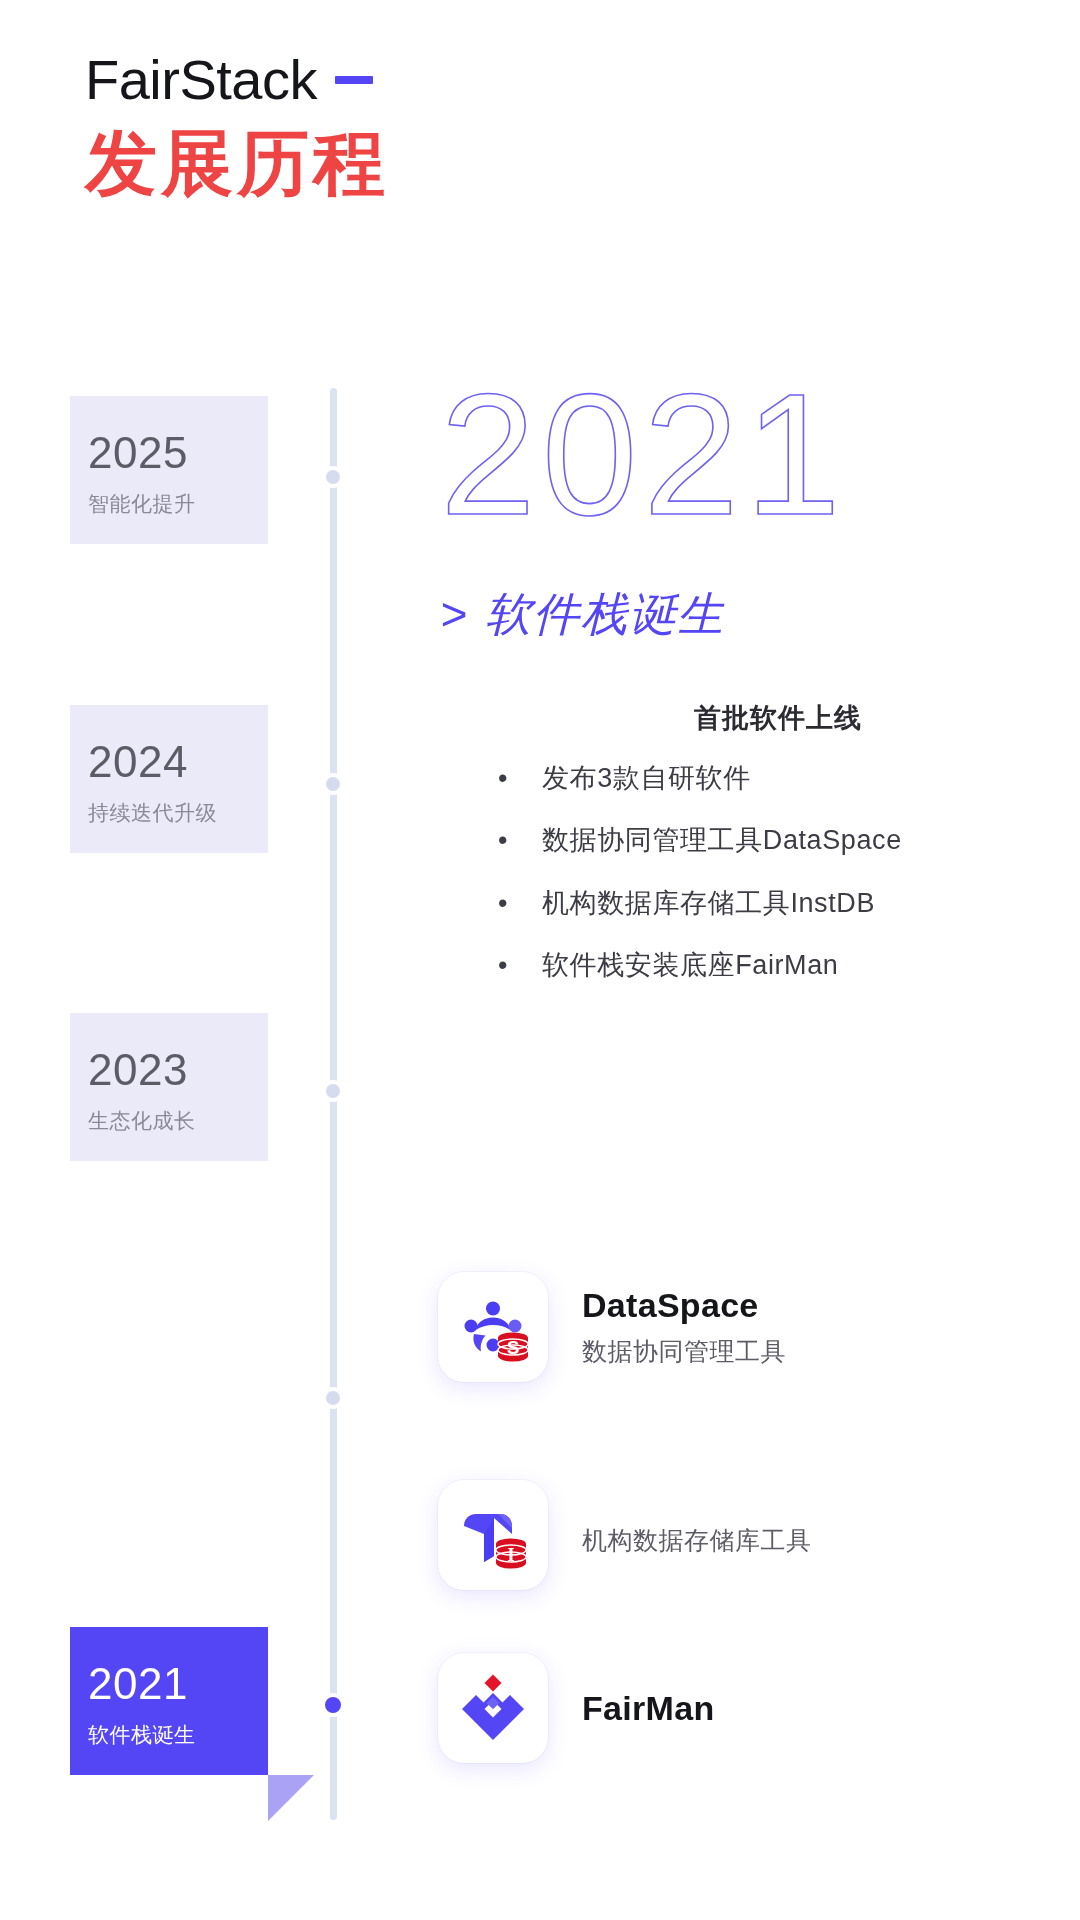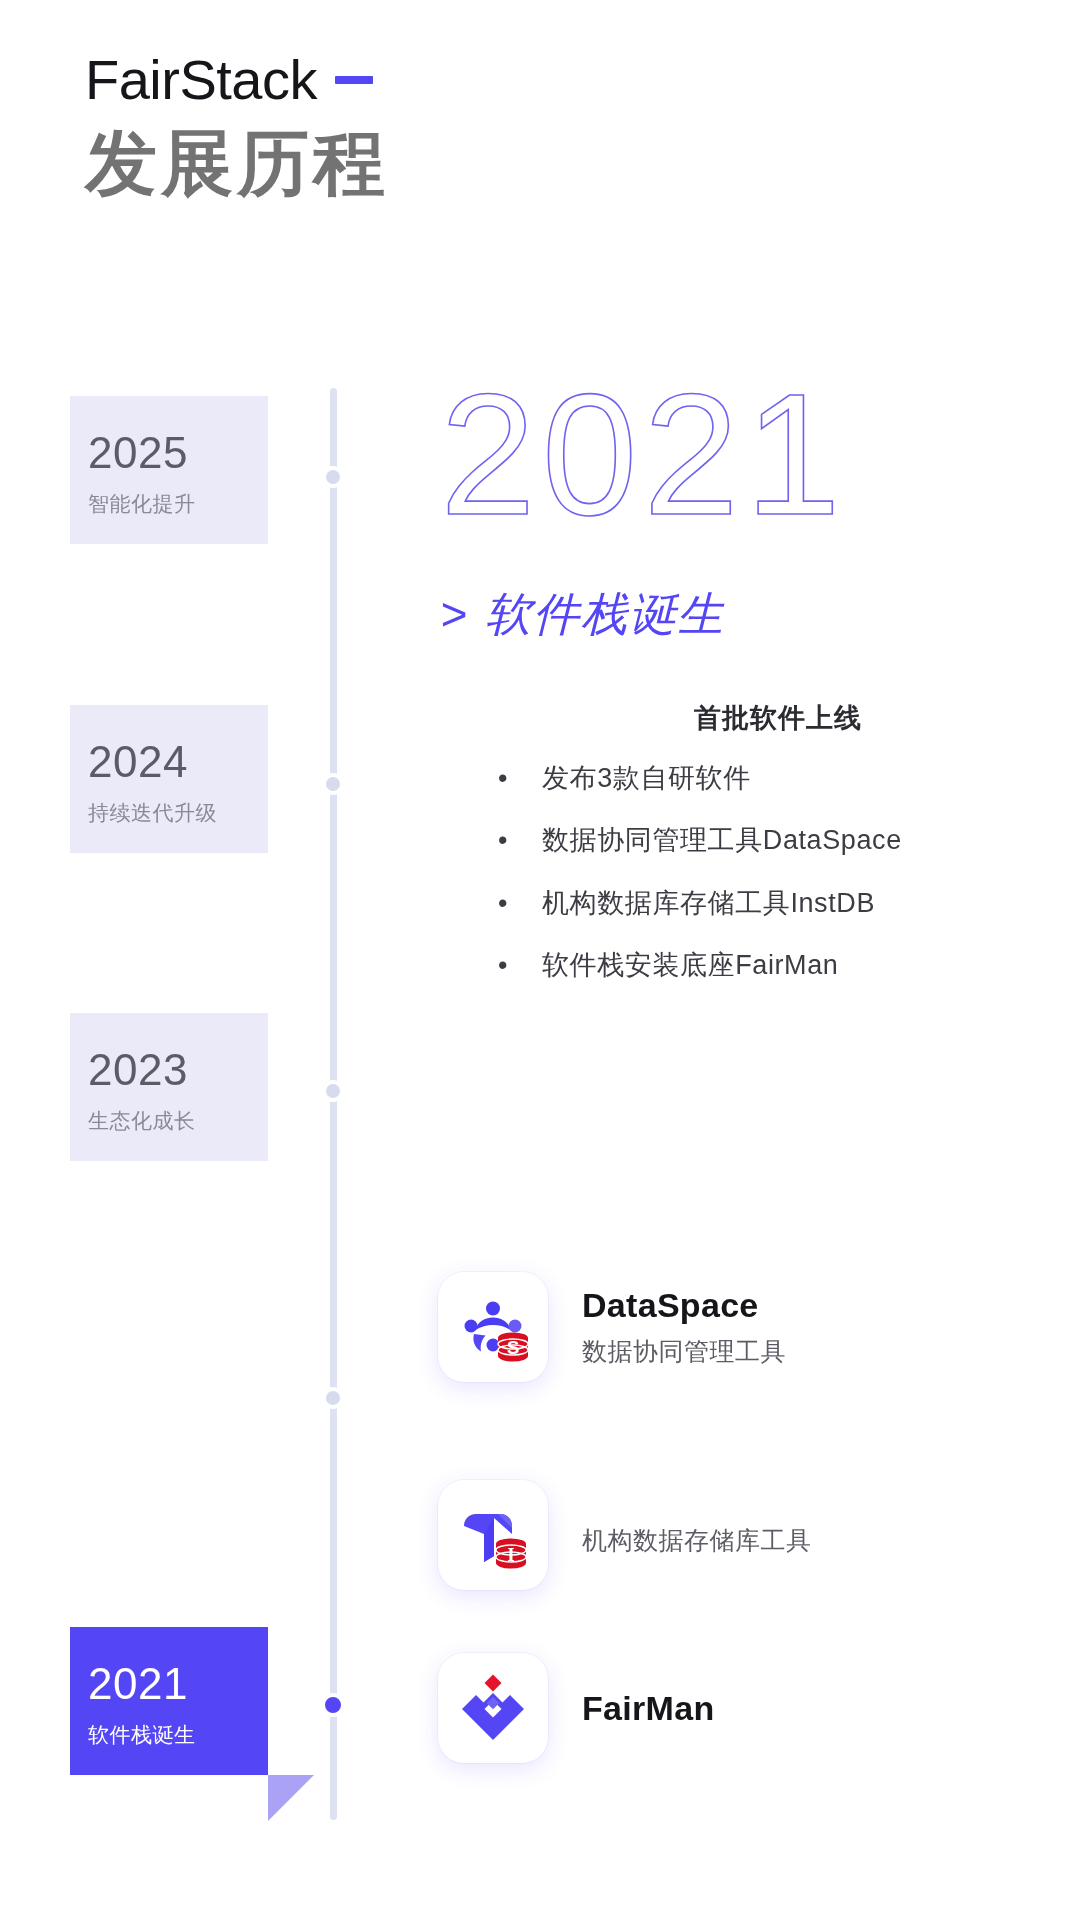--- a/index.html
+++ b/index.html
@@ -18,21 +18,21 @@
     display: flex; align-items: center; gap: 18px;
     font-size: 56px; line-height: 1.15; letter-spacing: -0.5px;
     color: #15161a; font-weight: 400;
   }
   .brand-dash {
     display: inline-block; width: 38px; height: 8px;
     background: #5546f5; border-radius: 1px;
   }
   .brand-cn {
     margin-top: 10px;
-    font-size: 72px; font-weight: 700; color: #737373;
+    font-size: 72px; font-weight: 700; color: #ef4444;
     letter-spacing: 4px; line-height: 1.15;
   }
 
   
   .axis {
     position: absolute; left: 330px; top: 388px;
     width: 7px; height: 1432px;
     background: #dce2f2; border-radius: 4px;
   }
   .axis-dot {

